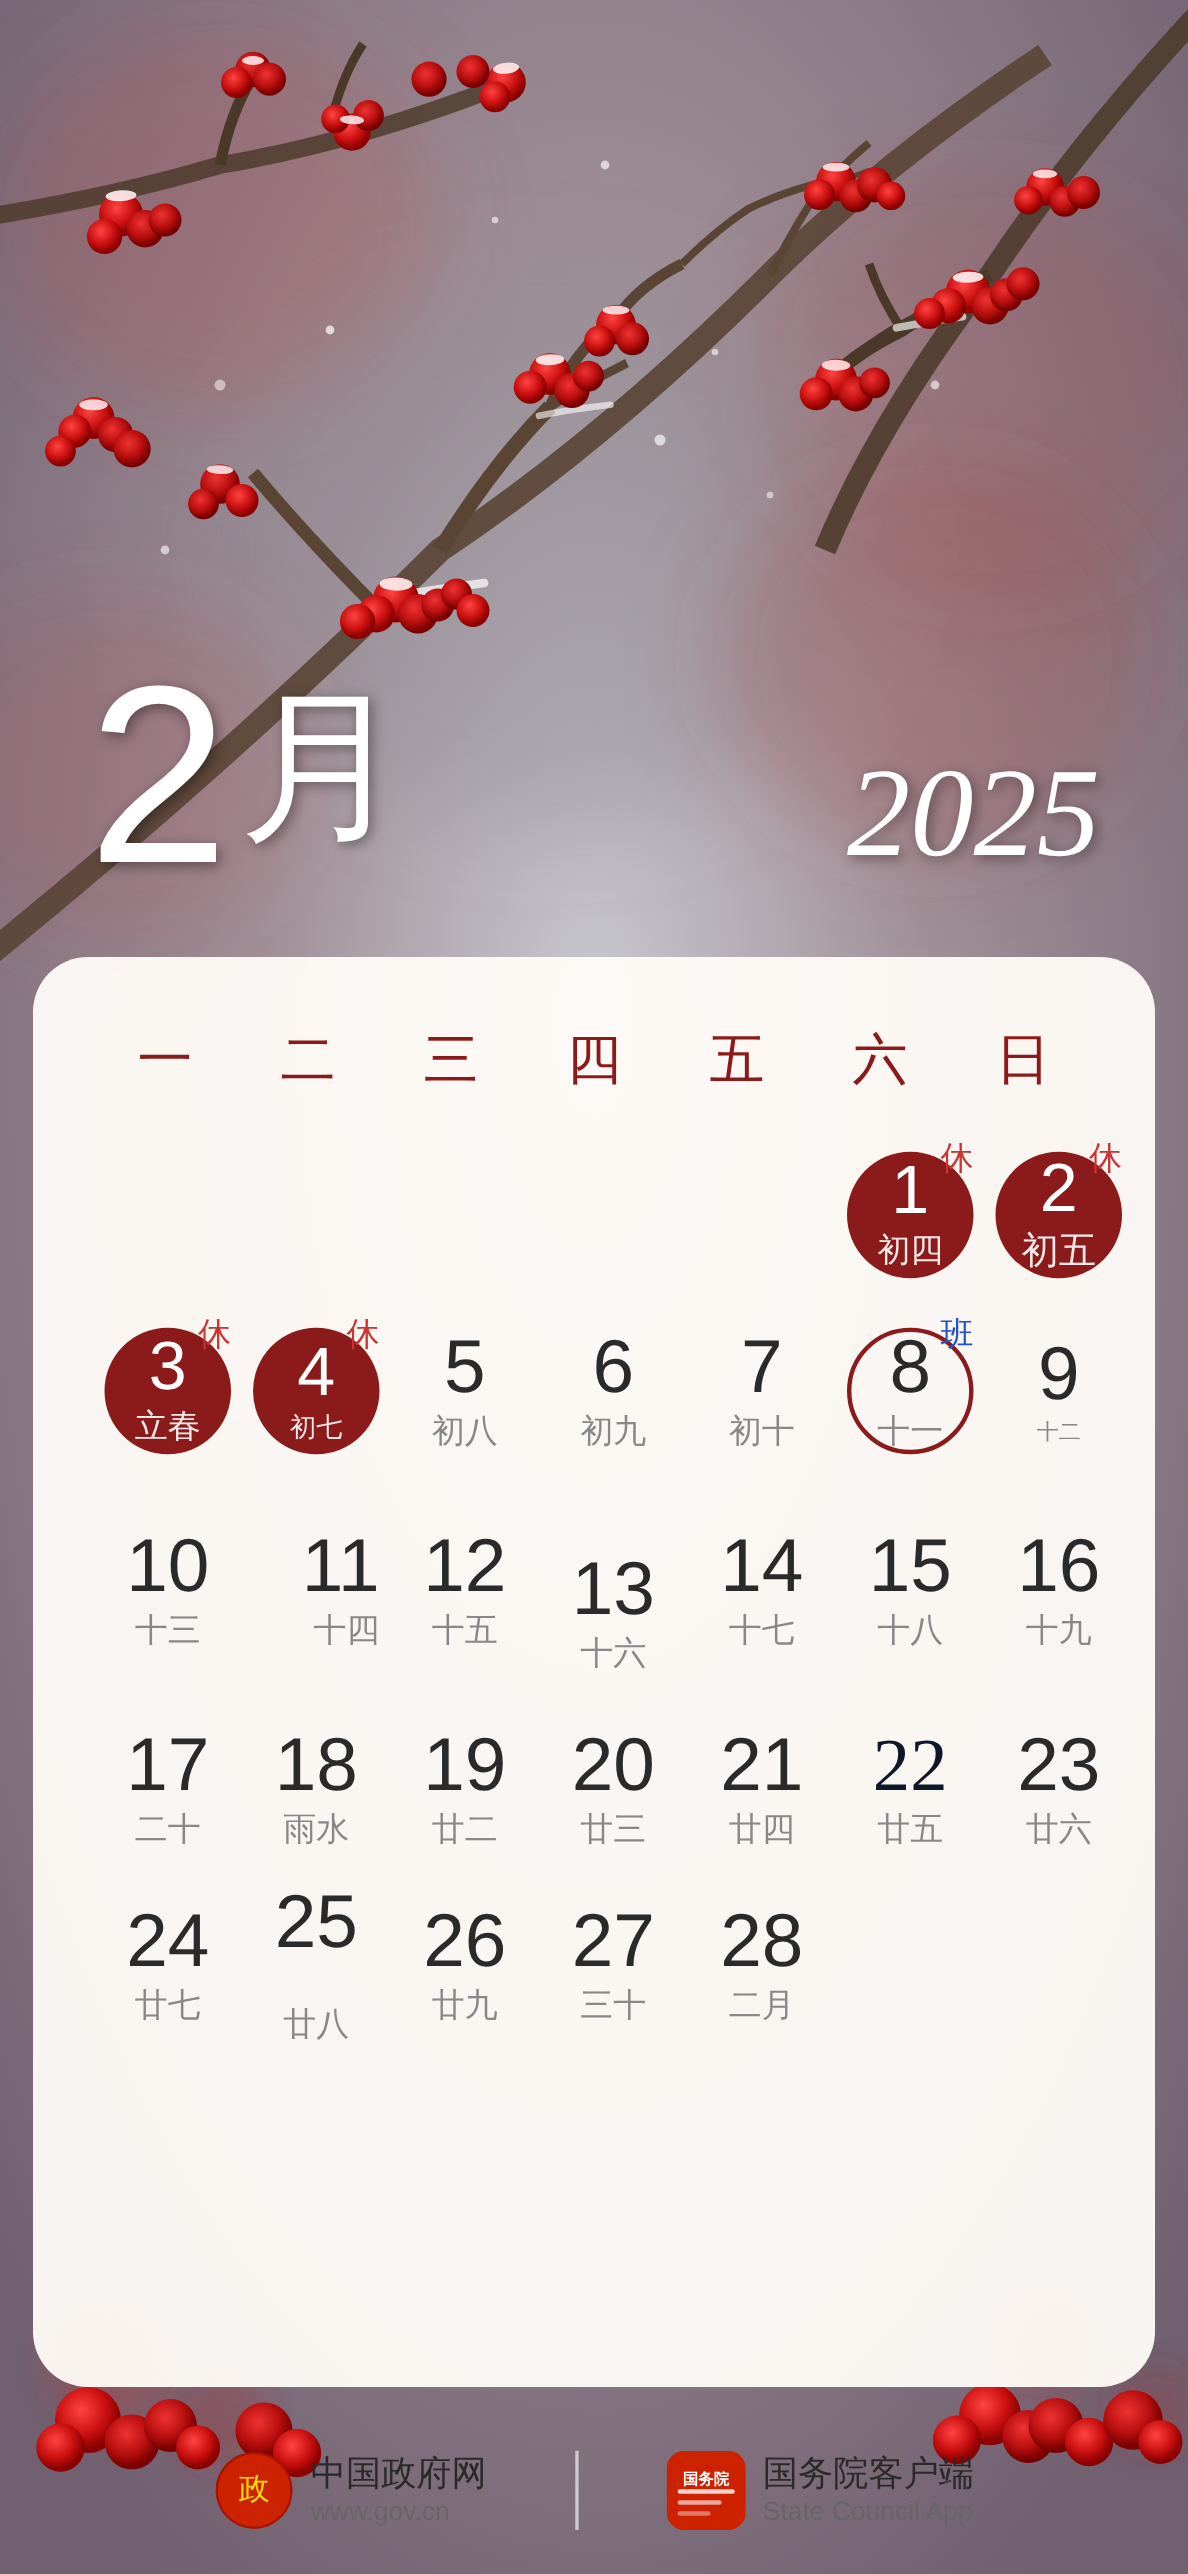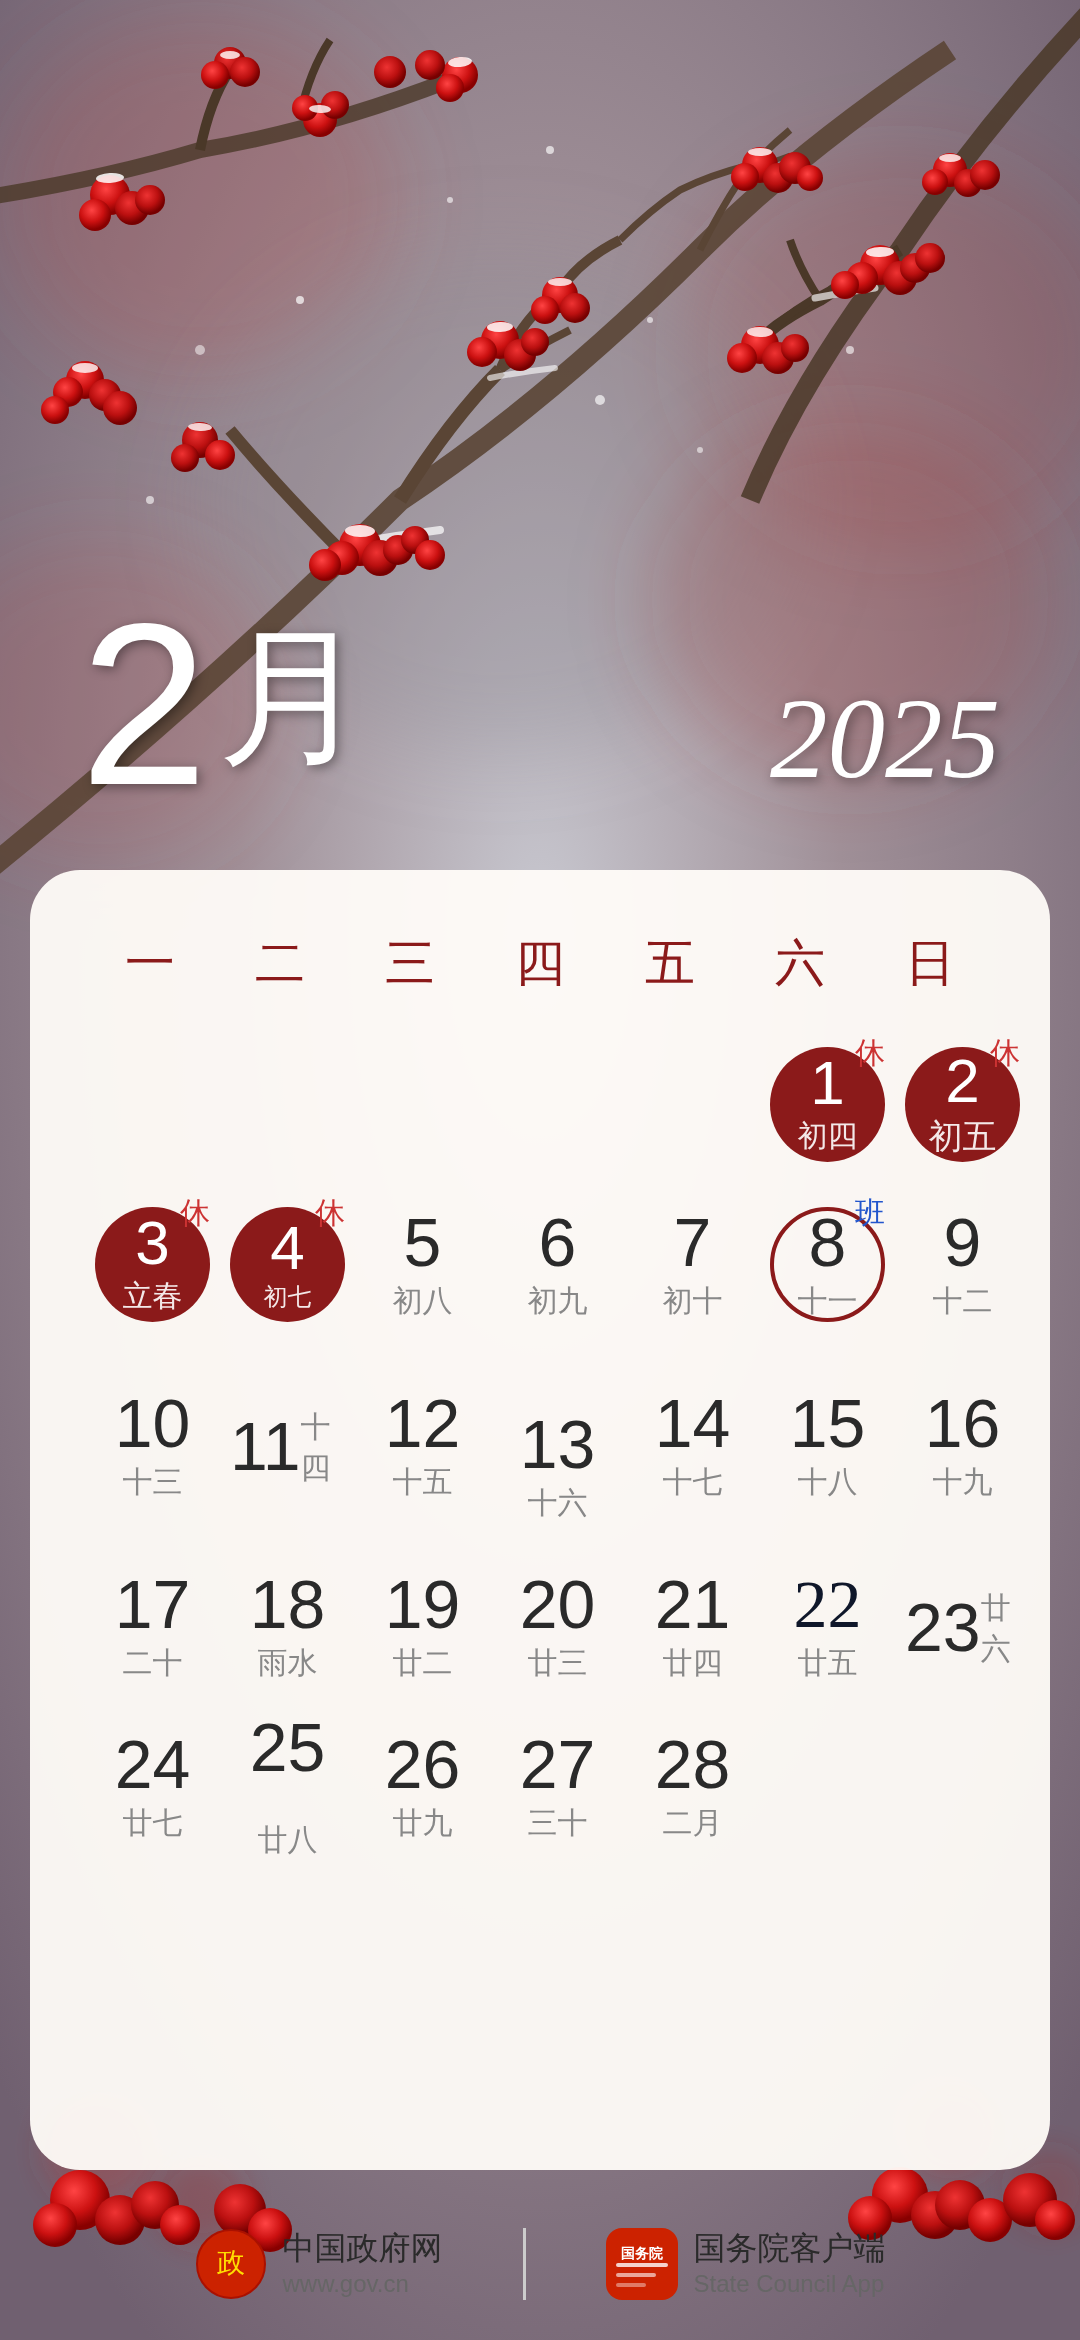--- a/index.html
+++ b/index.html
@@ -313,32 +313,32 @@
       <span style="position:absolute; top:6px; right:10px; font-size:30px; color:#2255cc; font-weight:500;">班</span>
       <div style="border: 4px solid #8b1a1a; border-radius:50%; width:115px; height:115px; display:flex; flex-direction:column; align-items:center; justify-content:center;">
         <span style="font-size:68px; color:#2a2a2a; line-height:1; font-weight:400;">8</span>
         <span style="font-size:30px; color:#888; margin-top:5px;">十一</span>
       </div>
     </div>
 
     <div class="day-cell" style="display:flex; flex-direction:column; align-items:center; padding:20px 10px 25px 10px; min-height:150px;">
       <div style="display:flex; flex-direction:column; align-items:center; justify-content:center; width:115px; height:115px;">
         <span style="font-size:68px; color:#2a2a2a; line-height:1; font-weight:400;">9</span>
-        <span style="font-size:30px; color:#888; margin-top:5px;">十二</span>
+        <span style="font-size:20px; color:#888; margin-top:5px;">十二</span>
       </div>
     </div>
 
     <div class="day-cell" style="display:flex; flex-direction:column; align-items:center; padding:20px 10px 25px 10px; min-height:150px;">
       <div style="display:flex; flex-direction:column; align-items:center; justify-content:center; width:115px; height:115px;">
         <span style="font-size:68px; color:#2a2a2a; line-height:1; font-weight:400;">10</span>
         <span style="font-size:30px; color:#888; margin-top:5px;">十三</span>
       </div>
     </div>
     <div class="day-cell" style="display:flex; flex-direction:column; align-items:center; padding:20px 10px 25px 10px; min-height:150px;">
-      <div style="display:flex; align-items:center; justify-content:center; width:115px; height:115px;">
+      <div style="display:flex; flex-direction:column; align-items:flex-end; justify-content:center; width:115px; height:115px;">
         <span style="font-size:68px; color:#2a2a2a; line-height:1; font-weight:400;">11</span>
         <span style="font-size:30px; color:#888; margin-top:5px;">十四</span>
       </div>
     </div>
     <div class="day-cell" style="display:flex; flex-direction:column; align-items:center; padding:20px 10px 25px 10px; min-height:150px;">
       <div style="display:flex; flex-direction:column; align-items:center; justify-content:center; width:115px; height:115px;">
         <span style="font-size:68px; color:#2a2a2a; line-height:1; font-weight:400;">12</span>
         <span style="font-size:30px; color:#888; margin-top:5px;">十五</span>
       </div>
     </div>
@@ -397,21 +397,21 @@
         <span style="font-size:30px; color:#888; margin-top:5px;text-align:right;">廿四</span>
       </div>
     </div>
     <div class="day-cell" style="display:flex; flex-direction:column; align-items:center; padding:20px 10px 25px 10px; min-height:150px;">
       <div style="display:flex; flex-direction:column; align-items:center; justify-content:center; width:115px; height:115px;">
         <span style="font-size:68px; color:#0f172a; line-height:1; font-weight:400;font-family:Liberation Serif, serif;">22</span>
         <span style="font-size:30px; color:#888; margin-top:5px;">廿五</span>
       </div>
     </div>
     <div class="day-cell" style="display:flex; flex-direction:column; align-items:center; padding:20px 10px 25px 10px; min-height:150px;">
-      <div style="display:flex; flex-direction:row; align-items:center; justify-content:center; width:115px; height:115px;">
+      <div style="display:flex; flex-direction:column; align-items:center; justify-content:center; width:115px; height:115px;">
         <span style="font-size:68px; color:#2a2a2a; line-height:1; font-weight:400;">23</span>
         <span style="font-size:30px; color:#888; margin-top:5px;">廿六</span>
       </div>
     </div>
 
     <div class="day-cell" style="display:flex; flex-direction:column; align-items:center; padding:20px 10px 25px 10px; min-height:150px;">
       <div style="display:flex; flex-direction:column; align-items:center; justify-content:center; width:115px; height:115px;">
         <span style="font-size:68px; color:#2a2a2a; line-height:1; font-weight:400;">24</span>
         <span style="font-size:30px; color:#888; margin-top:5px;">廿七</span>
       </div>

